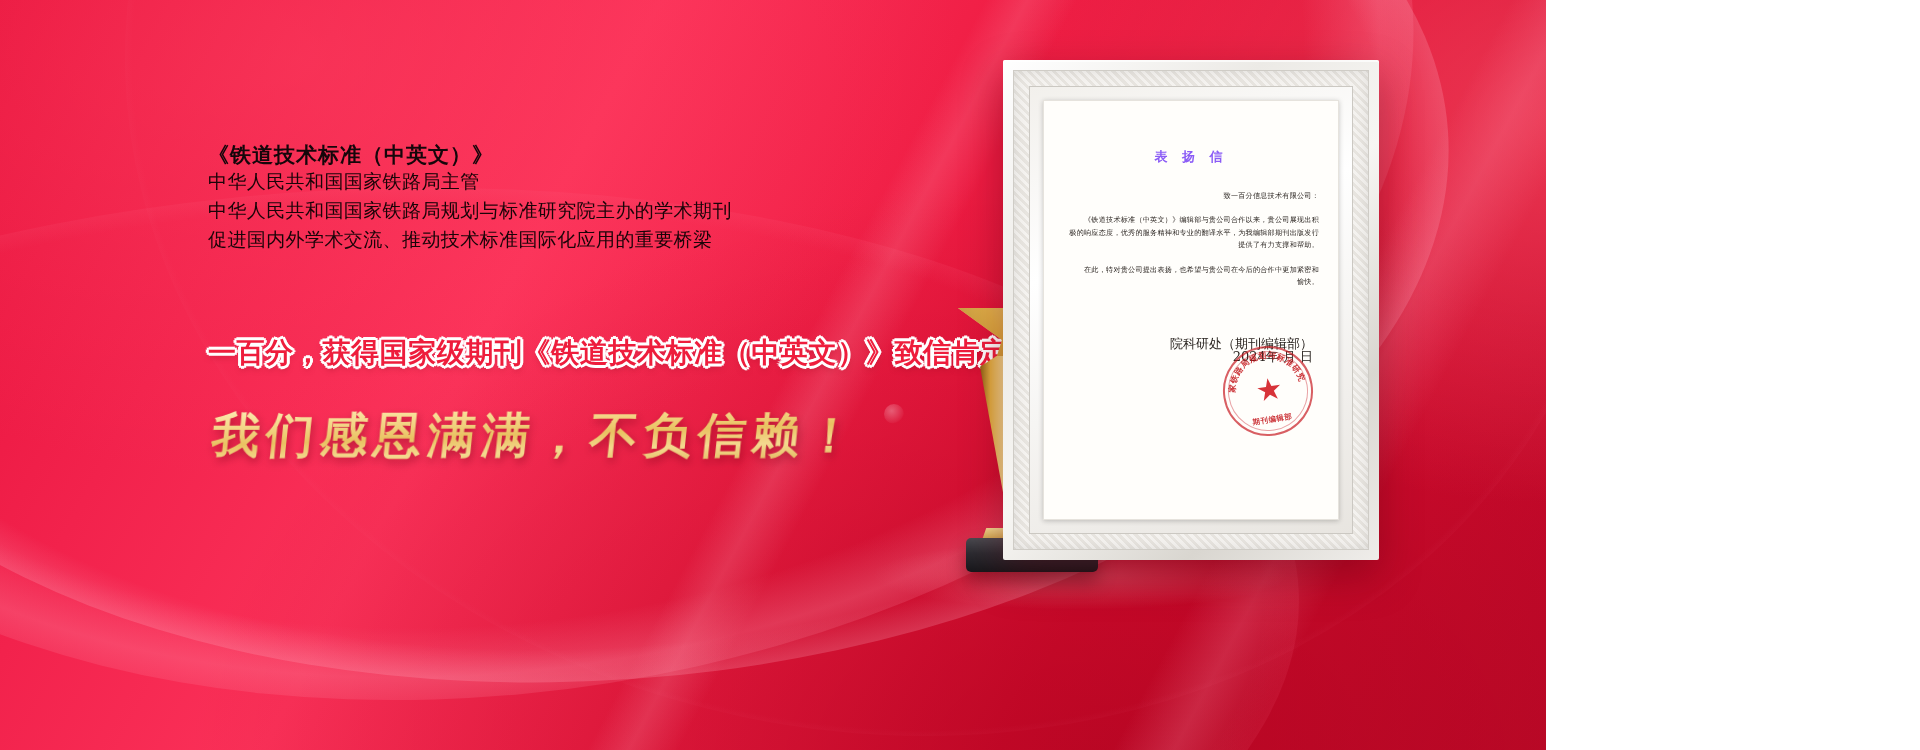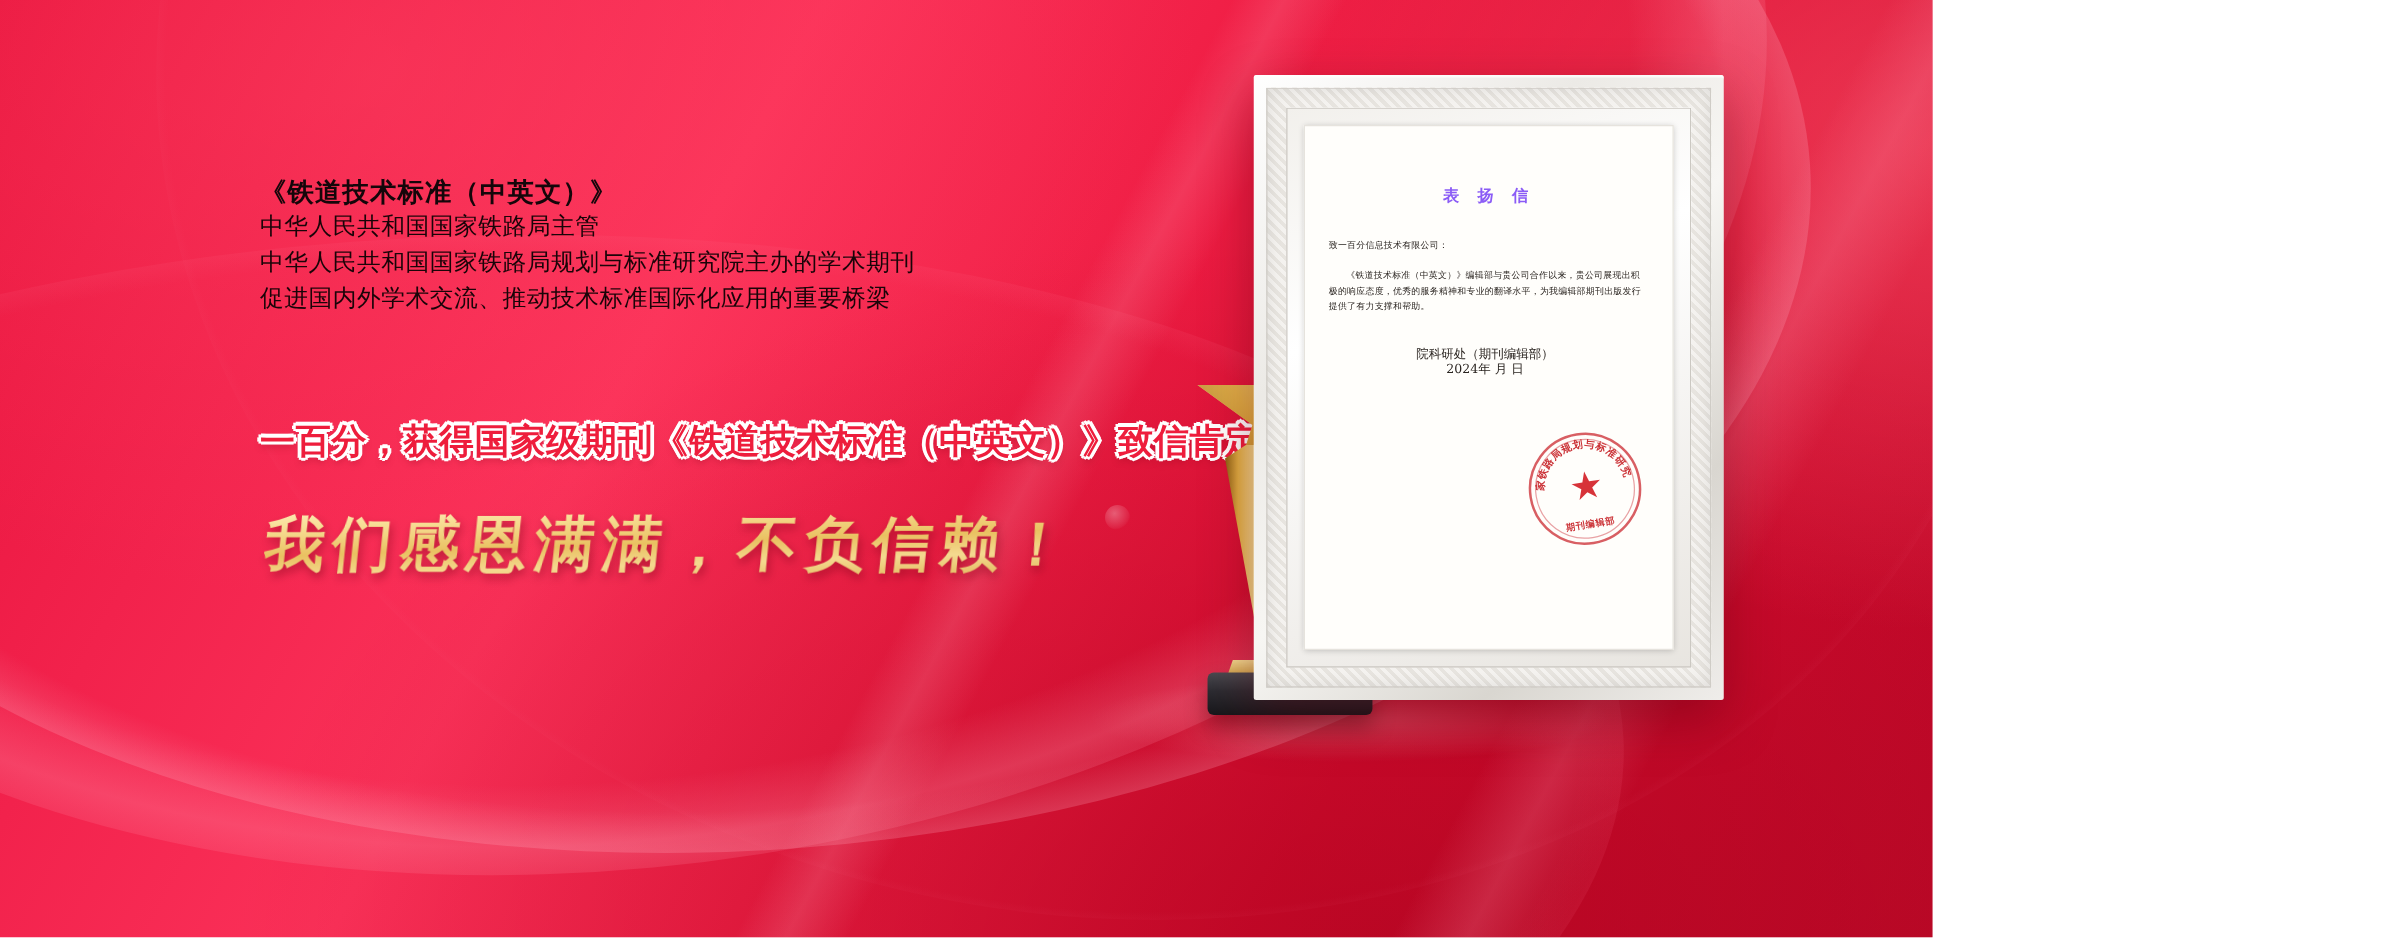--- a/index.html
+++ b/index.html
@@ -73,23 +73,23 @@
     background:linear-gradient(160deg,#f2f0ec,#ffffff 35%,#e8e5e0);
     box-shadow:inset 0 0 0 1px #cbc8c2;}
   .paper{position:absolute;left:40px;top:40px;right:40px;bottom:40px;background:#fffefb;
     box-shadow:0 1px 5px rgba(0,0,0,.22), inset 0 0 0 1px #e6e3dd;}
 
   .cert{position:absolute;left:0;top:0;right:0;bottom:0;padding:26px 20px 14px 20px;
     box-sizing:border-box;color:#231d19;
     font-family:"DejaVu Serif","Liberation Serif",serif;}
   .cert-title{text-align:center;font-size:13px;font-weight:700;letter-spacing:5px;margin:22px 0 24px 0;color:#8b5cf6;}
   .cert-body{font-size:7.1px;line-height:12.4px;letter-spacing:.25px;color:#2a2420;}
-  .cert-body p{margin:12px 0 1px 0;}
+  .cert-body p{margin:12px 0 1px 0;text-align:right;}
   .cert-body p.ind{text-indent:14px;}
-  .cert-sign{margin-top:26px;text-align:center;font-size:10px;line-height:12.5px;color:#2a2420;padding-right:6px;}
+  .cert-sign{margin-top:50px;text-align:right;font-size:13px;line-height:12.5px;color:#2a2420;padding-right:6px;}
 
   .seal{position:absolute;right:26px;bottom:84px;width:86px;height:86px;border-radius:50%;
     border:2.6px solid rgba(198,22,30,.78);opacity:.88;
     display:flex;align-items:center;justify-content:center;transform:rotate(-9deg);}
   .seal::before{content:"";position:absolute;left:3px;top:3px;right:3px;bottom:3px;border-radius:50%;
     border:1px solid rgba(198,22,30,.45);}
   .seal-star{width:0;height:0;position:relative;color:#cf1a22;font-size:28px;line-height:1;}
   .seal-star span{position:absolute;left:-12px;top:-16px;color:#d2181f;font-size:30px;}
   .seal-ring-text{position:absolute;left:0;top:0;width:86px;height:86px;}
   .seal-ring-text text{font-size:8.2px;fill:#c4161c;letter-spacing:.6px;font-family:"DejaVu Serif",serif;font-weight:700;}
@@ -173,20 +173,21 @@
 
   <div class="frame">
     <div class="frame-bevel"></div>
     <div class="frame-inner"></div>
     <div class="paper">
       <div class="cert">
         <div class="cert-title">表 扬 信</div>
         <div class="cert-body">
           <p>致一百分信息技术有限公司：</p>
           <p class="ind">《铁道技术标准（中英文）》编辑部与贵公司合作以来，贵公司展现出积极的响应态度，优秀的服务精神和专业的翻译水平，为我编辑部期刊出版发行提供了有力支撑和帮助。</p>
+          <p class="ind">在此，特对贵公司提出表扬，也希望与贵公司在今后的合作中更加紧密和愉快。</p>
         </div>
 
         <div class="seal">
           <svg class="seal-ring-text" viewBox="0 0 86 86">
             <defs>
                 <path id="arc" d="M 10,43 A 33,33 0 1 1 76,43"></path>
               </defs>
             <text>
               <textPath href="#arc" startOffset="50%" text-anchor="middle">国家铁路局规划与标准研究院</textPath>
             </text>

